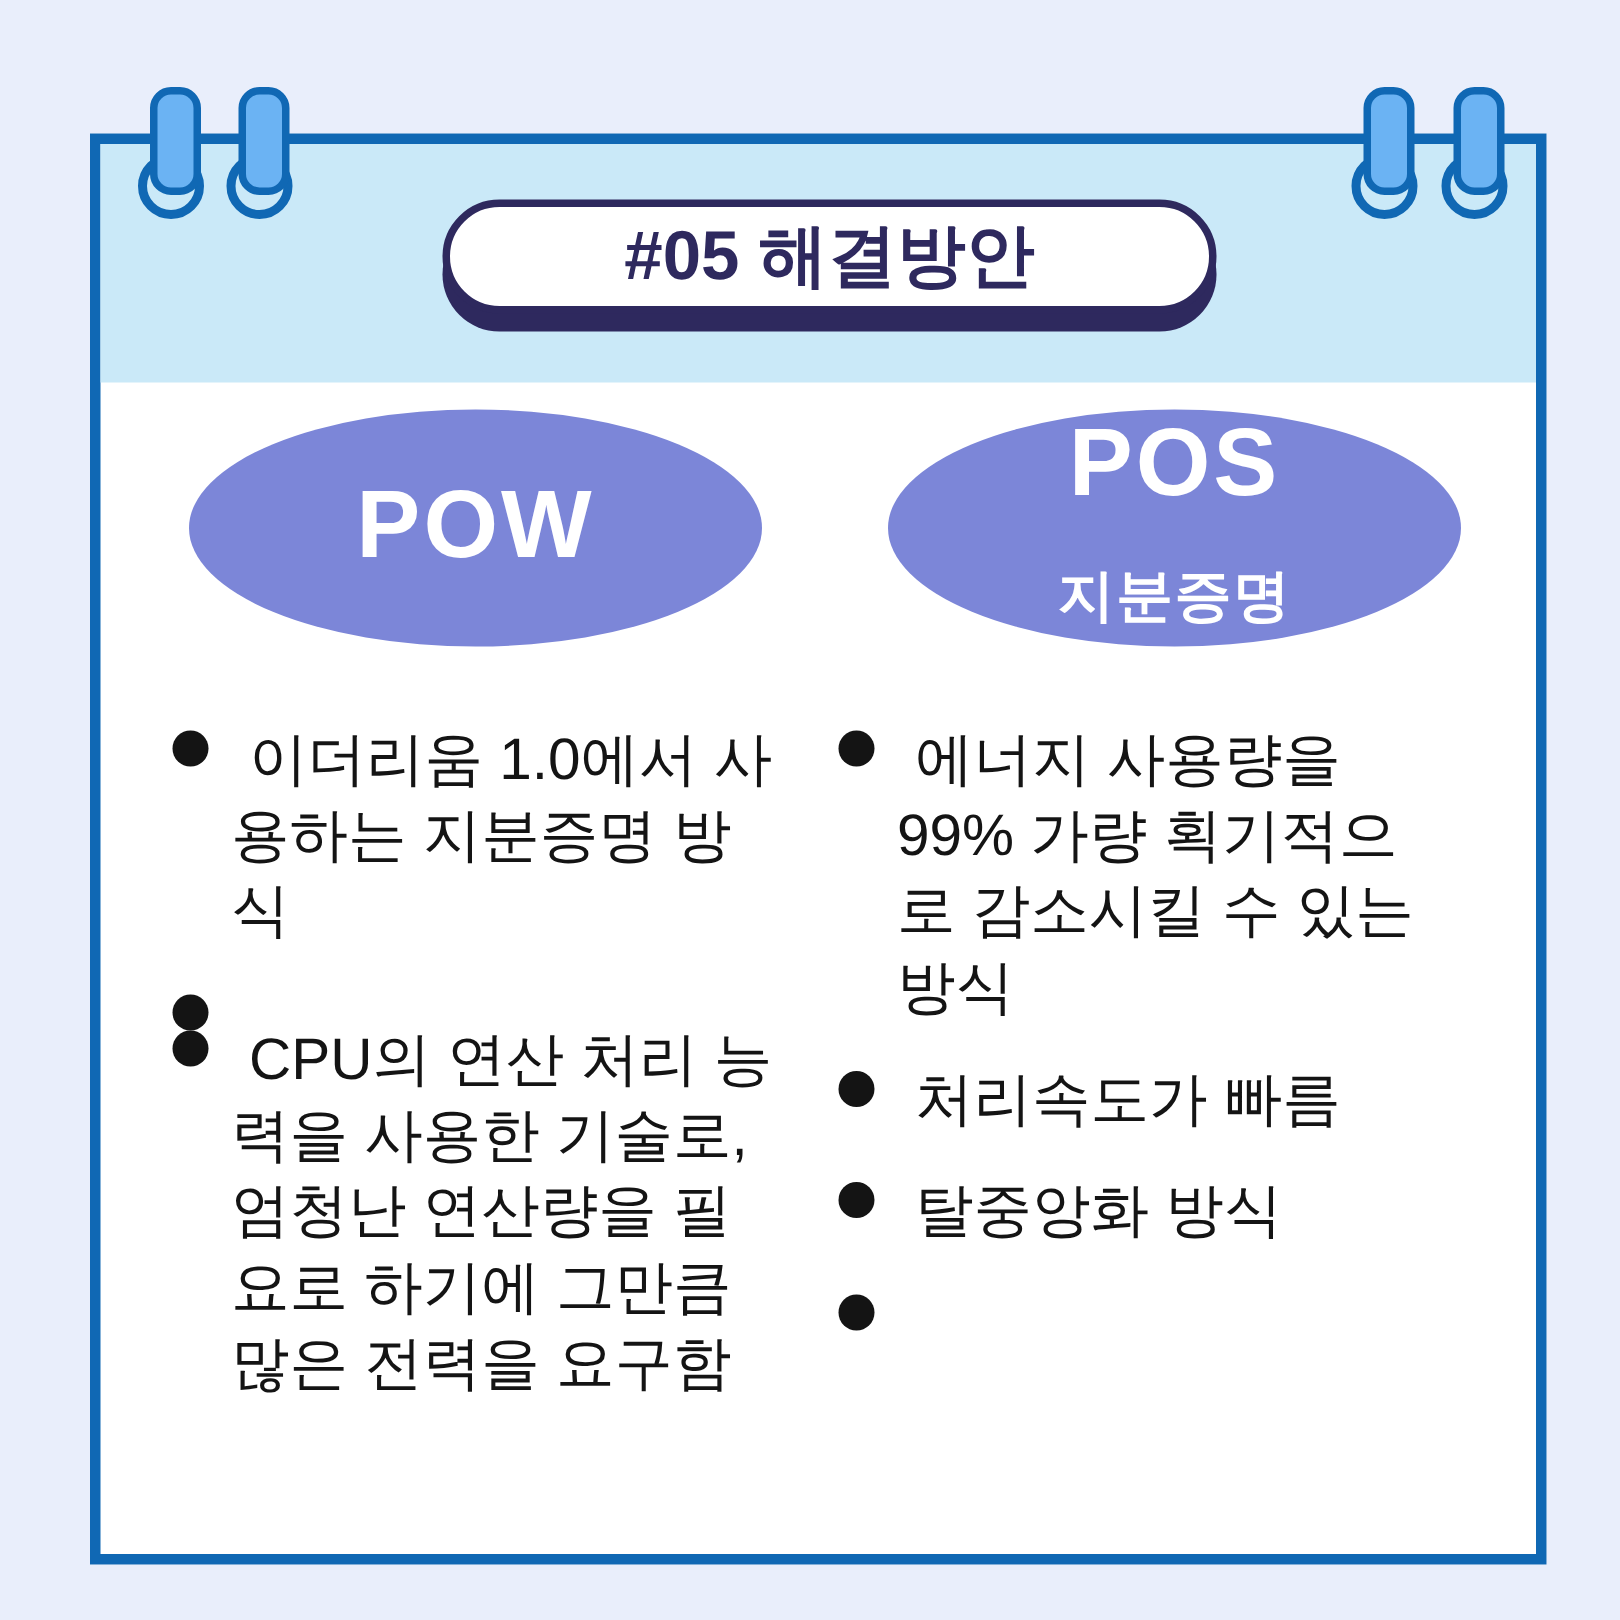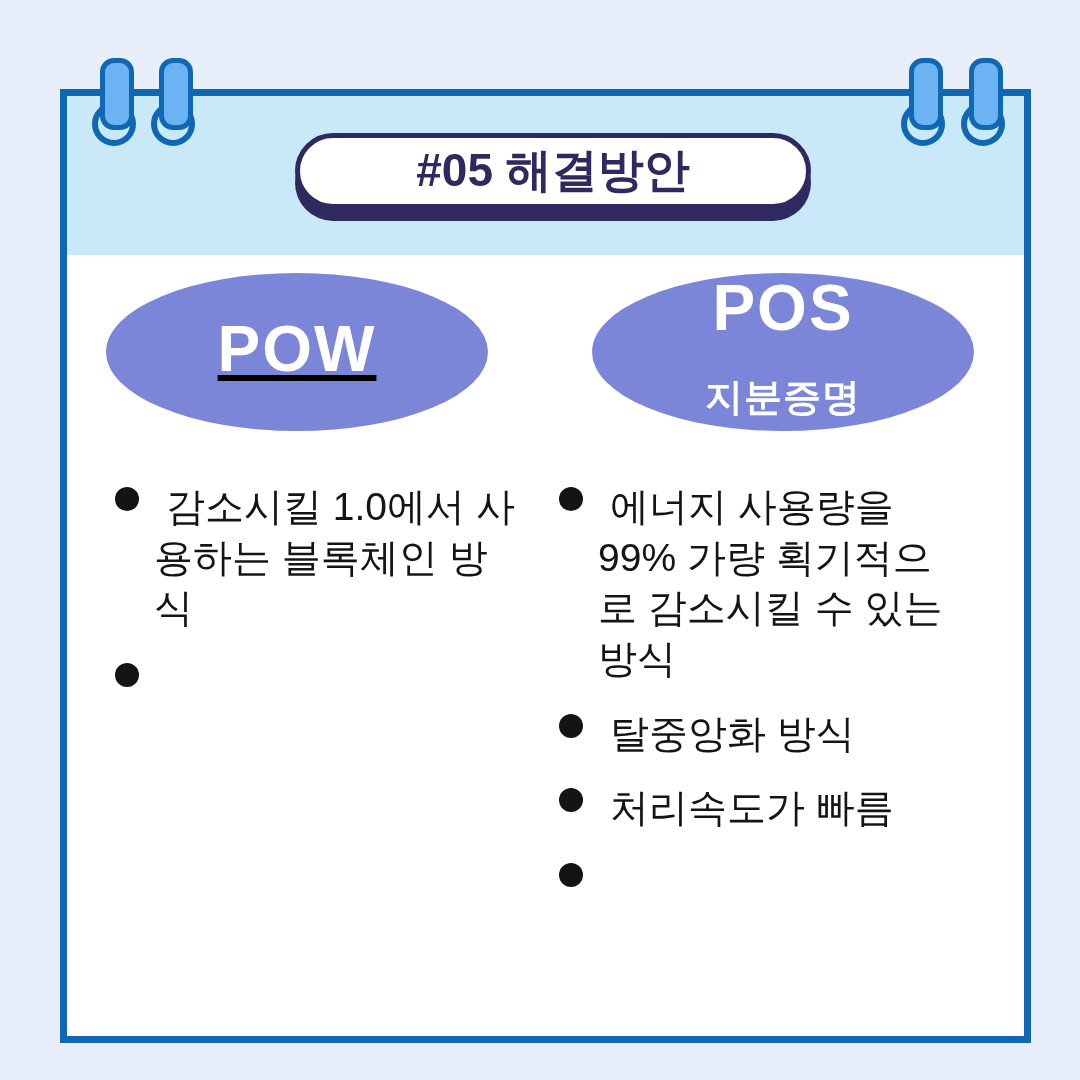--- a/index.html
+++ b/index.html
@@ -84,21 +84,21 @@
     top: 261px;
     width: 382px; height: 158px;
     background: var(--oval);
     border-radius: 50%;
     display: flex;
     flex-direction: column;
     align-items: center;
     justify-content: center;
     padding-top: 6px;
   }
-  .oval-left  { left: 94px; text-decoration: underline; }
+  .oval-left  { left: 114px; }
   .oval-right { left: 580px; }
   .oval .oval-title {
     font-size: 64px;
     font-weight: 800;
     color: #ffffff;
     line-height: 1.0;
     letter-spacing: 2px;
   }
   .oval .oval-subtitle {
     font-size: 38px;
@@ -158,38 +158,42 @@
   </div>
 
   <div class="oval oval-right">
     <div class="oval-title">POS</div>
     <div class="oval-subtitle">지분증명</div>
   </div>
 
   <ul class="bullet-list list-left">
     <li>
       <span class="dot"></span>
-      <span>감소시킬 1.0에서 사용하는 블록체인 방식</span>
+      <span>이더리움 1.0에서 사용하는 지분증명 방식</span>
     </li>
     <li>
       <span class="dot"></span>
+    </li>
+    <li>
+      <span class="dot"></span>
+      <span>CPU의 연산 처리 능력을 사용한 기술로, 엄청난 연산량을 필요로 하기에 그만큼 많은 전력을 요구함</span>
     </li>
   </ul>
 
   <ul class="bullet-list list-right">
     <li>
       <span class="dot"></span>
       <span>에너지 사용량을 99% 가량 획기적으로 감소시킬 수 있는 방식</span>
     </li>
     <li>
       <span class="dot"></span>
-      <span>탈중앙화 방식</span>
+      <span>처리속도가 빠름</span>
     </li>
     <li>
       <span class="dot"></span>
-      <span>처리속도가 빠름</span>
+      <span>탈중앙화 방식</span>
     </li>
     <li>
       <span class="dot"></span>
     </li>
   </ul>
 
 </div>
 
 </body></html>

